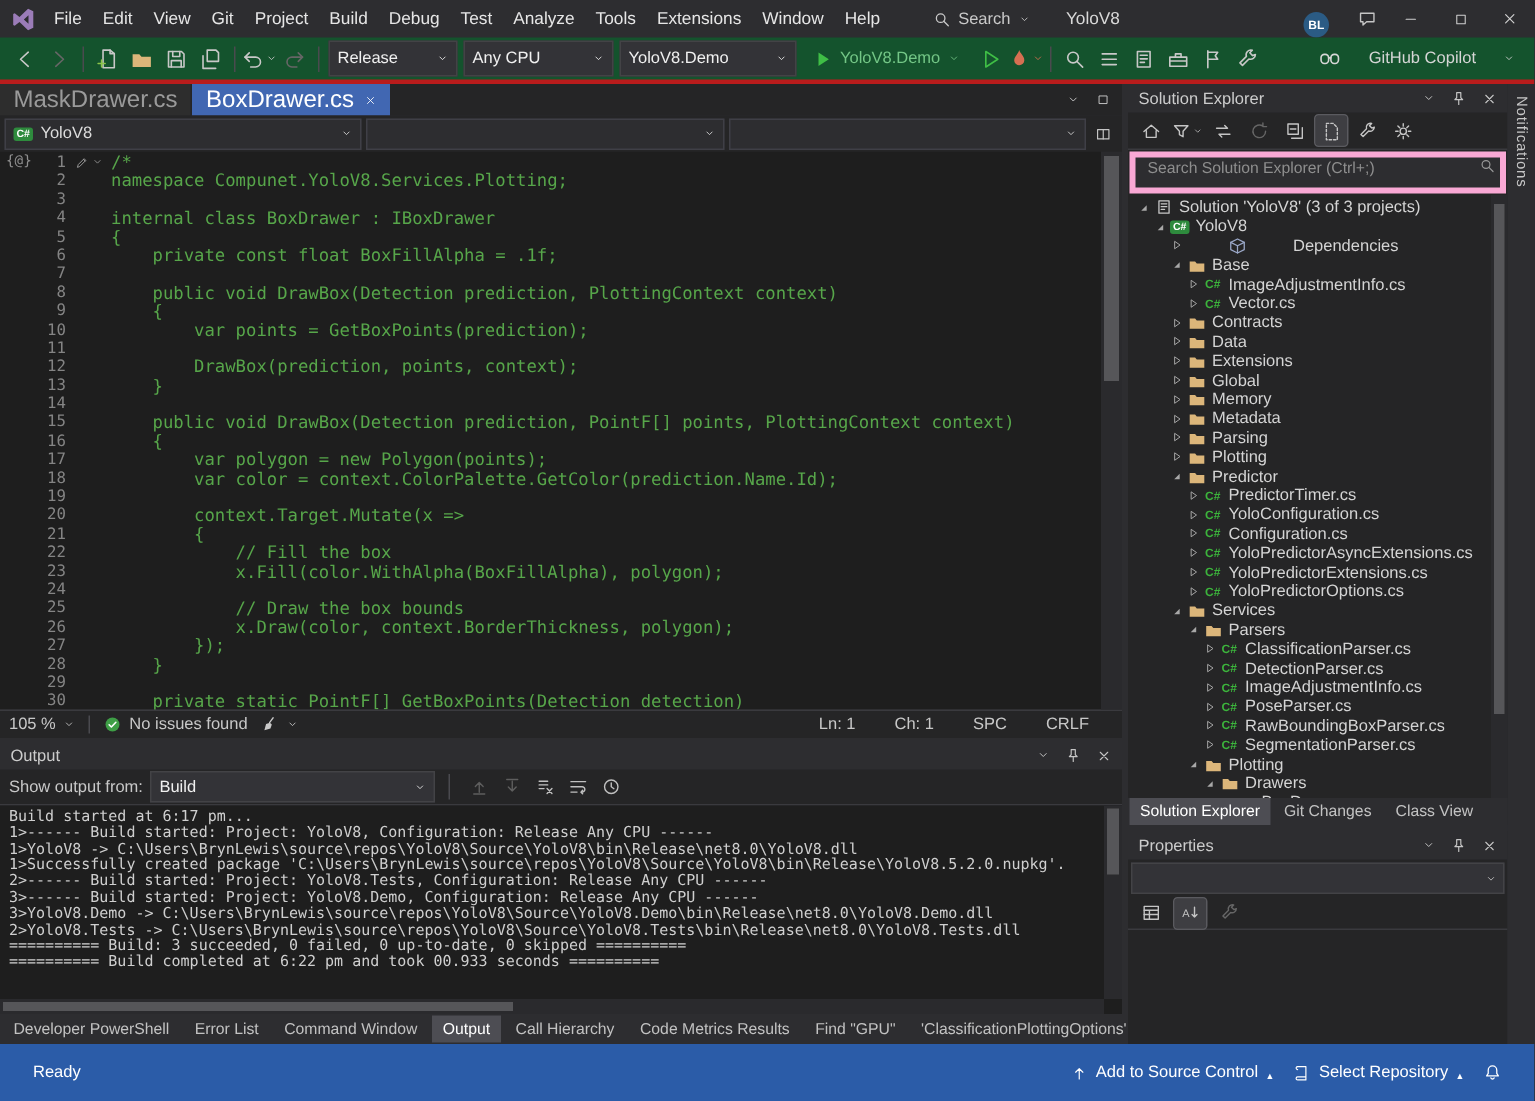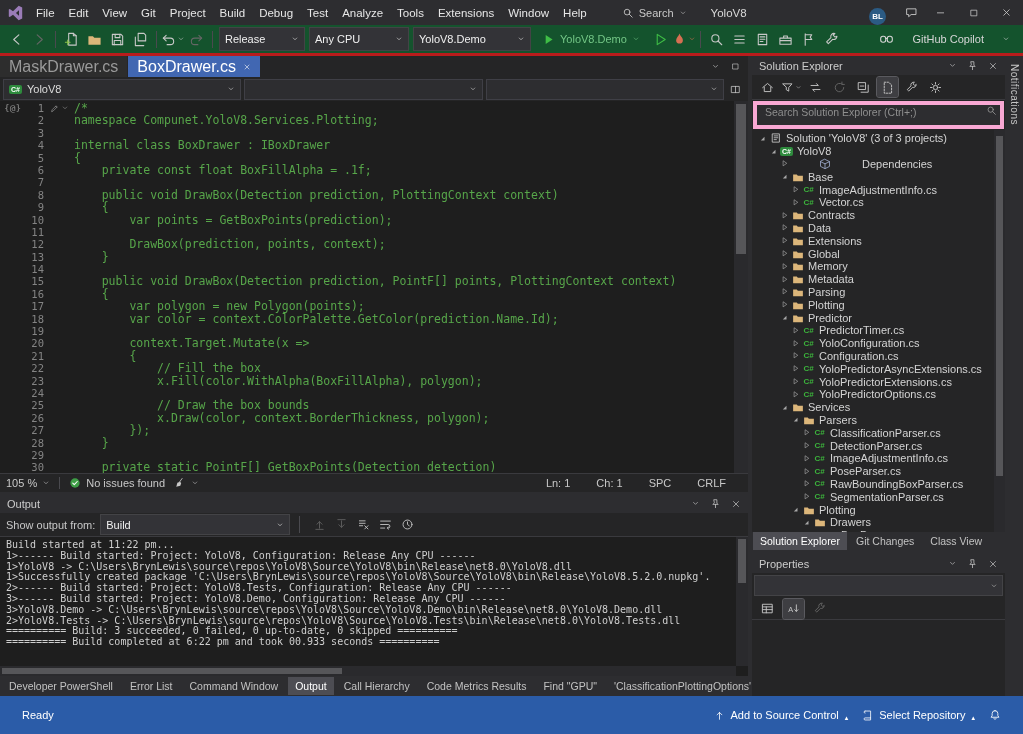--- a/index.html
+++ b/index.html
@@ -724,21 +724,21 @@
                   <svg viewBox="0 0 16 16" width="13" height="13">
                     <circle class="s" cx="8" cy="8" r="5.5"></circle>
                     <path class="s" d="M8 4.8V8l2.2 1.6"></path>
                   </svg>
                 </span>
               </span>
             </span>
         </div>
         <div class="outbody">
           <div>
-              <div class="oline">Build started at 11:22 pm...</div>
+              <div class="oline">Build started at 6:17 pm...</div>
               <div class="oline">1&gt;------ Build started: Project: YoloV8, Configuration: Release Any CPU ------</div>
               <div class="oline">1&gt;YoloV8 -&gt; C:\Users\BrynLewis\source\repos\YoloV8\Source\YoloV8\bin\Release\net8.0\YoloV8.dll</div>
               <div class="oline">1&gt;Successfully created package 'C:\Users\BrynLewis\source\repos\YoloV8\Source\YoloV8\bin\Release\YoloV8.5.2.0.nupkg'.</div>
               <div class="oline">2&gt;------ Build started: Project: YoloV8.Tests, Configuration: Release Any CPU ------</div>
               <div class="oline">3&gt;------ Build started: Project: YoloV8.Demo, Configuration: Release Any CPU ------</div>
               <div class="oline">3&gt;YoloV8.Demo -&gt; C:\Users\BrynLewis\source\repos\YoloV8\Source\YoloV8.Demo\bin\Release\net8.0\YoloV8.Demo.dll</div>
               <div class="oline">2&gt;YoloV8.Tests -&gt; C:\Users\BrynLewis\source\repos\YoloV8\Source\YoloV8.Tests\bin\Release\net8.0\YoloV8.Tests.dll</div>
               <div class="oline">========== Build: 3 succeeded, 0 failed, 0 up-to-date, 0 skipped ==========</div>
               <div class="oline">========== Build completed at 6:22 pm and took 00.933 seconds ==========</div>
             </div>

